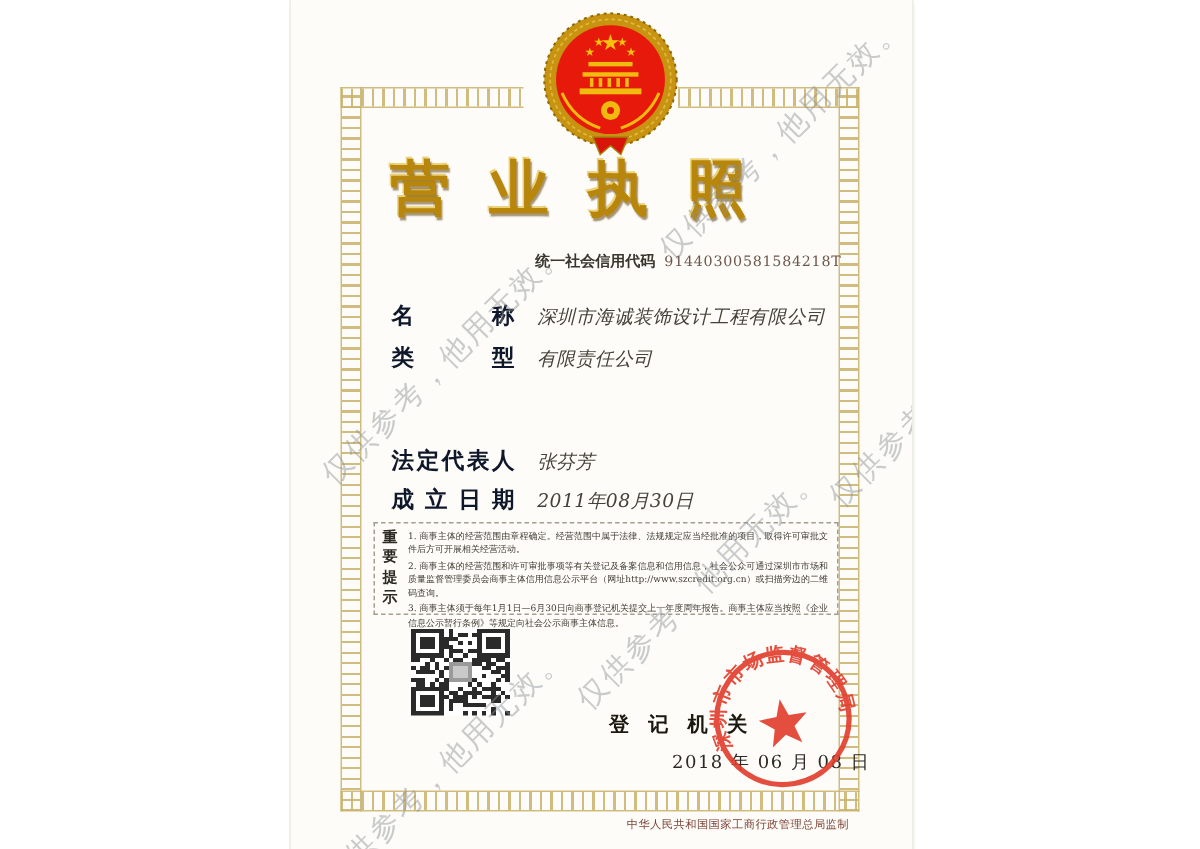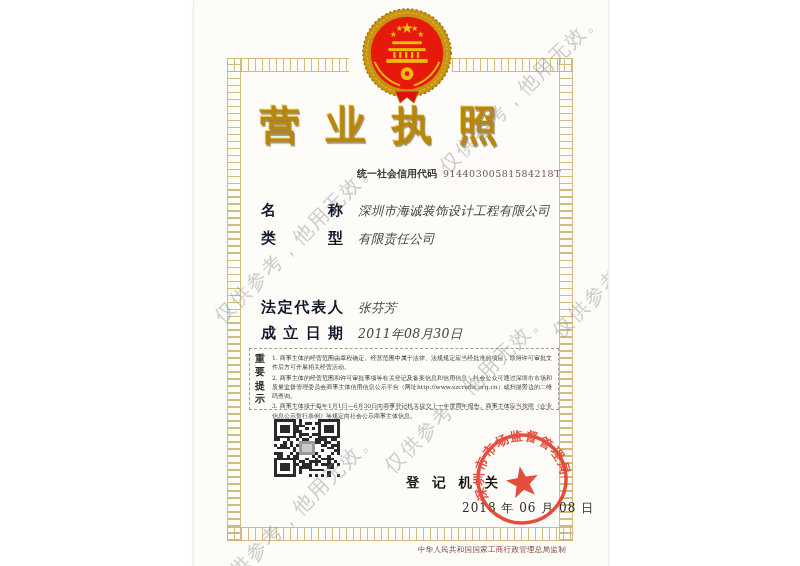--- a/index.html
+++ b/index.html
@@ -49,21 +49,21 @@
   }
   .nside{display:flex;flex-direction:column;justify-content:space-between;
          font-weight:bold;font-size:10px;line-height:1;color:#2c2922;margin-right:7px;padding:1px 0;}
   .nitems{flex:1;font-size:6px;line-height:1.55;color:#403c33;text-align:justify;}
   .nitems div{margin-bottom:1px;}
 
   .qr{position:absolute;left:80px;top:419px;width:66px;height:58px;}
 
   .reg{position:absolute;left:212px;top:474px;font-size:13.5px;font-weight:bold;
        letter-spacing:4px;color:#1a180f;white-space:nowrap;text-align:center;}
-  .date{position:absolute;left:268px;top:500px;font-size:12px;color:#2c2a22;
+  .date{position:absolute;left:254px;top:500px;font-size:12px;color:#2c2a22;
         letter-spacing:1px;white-space:nowrap;}
   .seal{position:absolute;left:279px;top:430px;width:98px;height:98px;opacity:.9;z-index:6;}
   .bottomnote{position:absolute;right:42px;top:545px;font-size:7.5px;color:#7d4337;letter-spacing:.3px;}
 
   .wm{position:absolute;white-space:nowrap;font-size:20px;letter-spacing:2px;
       color:#8c9196;opacity:.45;transform:rotate(-45deg);z-index:5;pointer-events:none;}
   #wmA{left:217px;top:78px}
   #wmB{left:-8px;top:228px}
   #wmC{left:162px;top:378px}
   #wmD{left:-8px;top:498px}

